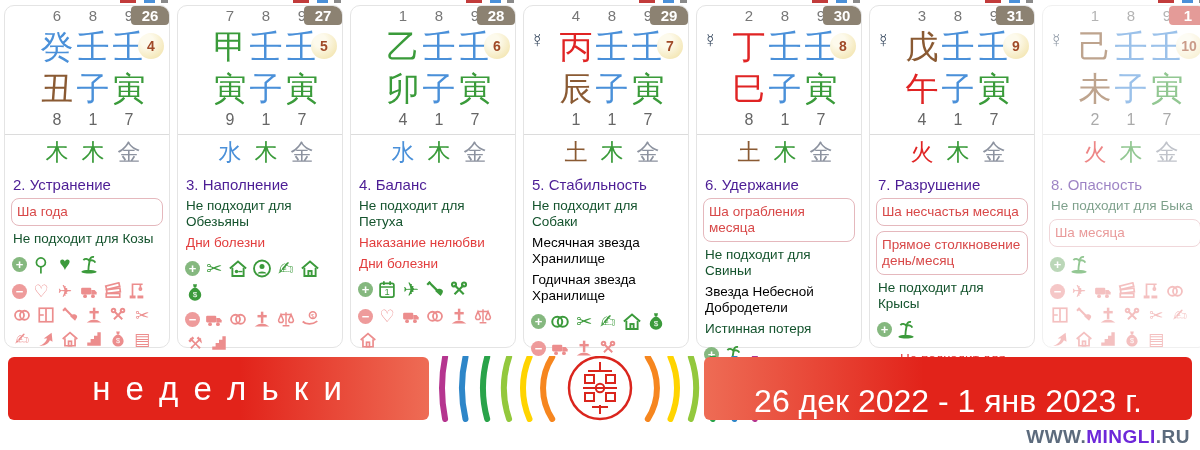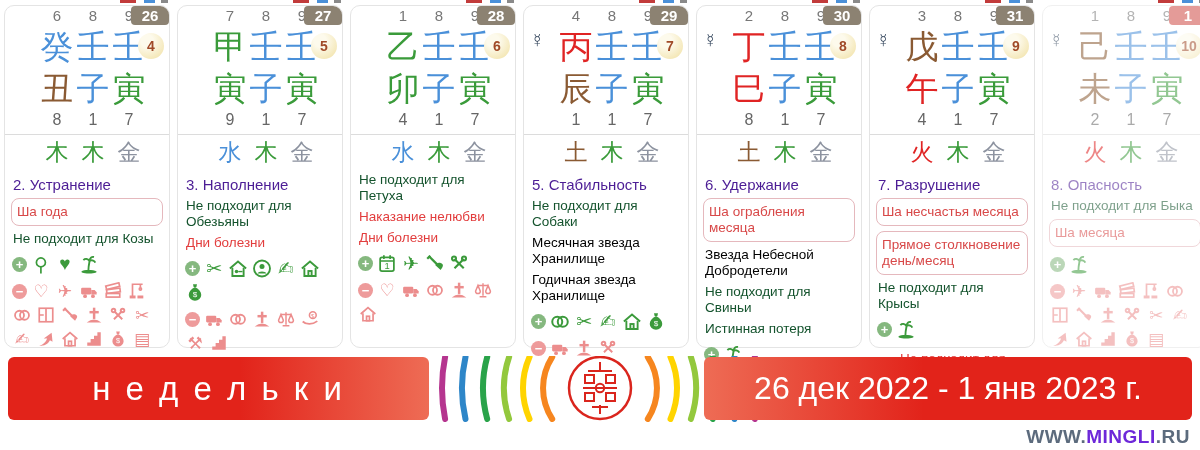--- a/index.html
+++ b/index.html
@@ -41,21 +41,21 @@
   .bad-note{display:flex;gap:7px;align-items:center;margin:12px 8px;color:#e23d3d;
             font-size:13.5px;line-height:16px}
   .frag{position:absolute;top:0;height:3px}
 
   
   .banner{position:absolute;left:0;top:356px;width:988px;height:68px}
   .bar-left{position:absolute;left:8px;top:1px;width:421px;height:63px;border-radius:6px;
             background:linear-gradient(90deg,#e2231a 55%,#ee6c55);display:flex;align-items:center;
             justify-content:center;color:#fff;font-size:33px;letter-spacing:3px}
   .bar-right{position:absolute;left:704px;top:1px;width:488px;height:63px;border-radius:6px;
-             background:linear-gradient(90deg,#ee6c55,#e2231a 45%);display:flex;align-items:center;
+             background:linear-gradient(90deg,#ee6c55,#e2231a 45%);display:flex;align-items:flex-end;
              justify-content:center;color:#fff;font-size:32px}
   .arcs{position:absolute;left:420px;top:0;width:360px;height:66px}
   .site{position:absolute;right:10px;top:426px;font-size:19px;font-weight:bold;letter-spacing:.5px;
         text-decoration:none}
   .u-gray{color:#5c6b7d}.u-red{color:#6d28d9}
 </style>
 </head>
 <body>
 
 <div id="cards">
@@ -350,20 +350,21 @@
         <span>1</span>
         <span>7</span>
       </div>
       <div class="divider"></div>
       <div class="grid3 elements">
         <span class="el c-blue">水</span>
         <span class="el c-green">木</span>
         <span class="el c-gray">金</span>
       </div>
       <span class="moon">6</span>
+      <div class="title">4. Баланс</div>
       <div class="note note-gray">Не подходит для Петуха</div>
       <div class="note note-red">Наказание нелюбви</div>
       <div class="note note-red">Дни болезни</div>
       <div class="icons good">
         <span class="badge badge-good">+</span>
         <span class="icon">
           <svg viewBox="0 0 16 16">
             <rect x="2.5" y="3" width="11" height="11" rx="1.5" stroke="currentColor" fill="none" stroke-width="1.4"></rect>
             <path d="M2.5 6h11" stroke="currentColor" fill="none" stroke-width="1.2"></path>
             <path d="M5.5 1.4v3M10.5 1.4v3" stroke="currentColor" fill="none" stroke-width="1.4"></path>
@@ -550,22 +551,22 @@
       </div>
       <div class="divider"></div>
       <div class="grid3 elements">
         <span class="el c-brown">土</span>
         <span class="el c-green">木</span>
         <span class="el c-gray">金</span>
       </div>
       <span class="moon">8</span>
       <div class="title">6. Удержание</div>
       <div class="note note-boxed">Ша ограбления месяца</div>
+      <div class="note note-gray">Не подходит для Свиньи</div>
       <div class="note note-green">Звезда Небесной Добродетели</div>
-      <div class="note note-gray">Не подходит для Свиньи</div>
       <div class="note note-gray">Истинная потеря</div>
       <div class="icons good">
         <span class="badge badge-good">+</span>
         <span class="icon">
           <svg viewBox="0 0 16 16">
             <g stroke="currentColor" fill="none" stroke-width="1.5">
               <path d="M8.5 5c-.6 3-1 5.5-1 8"></path>
               <path d="M8.5 5C7 3.5 5 3 3.5 4.5"></path>
               <path d="M8.5 5c0-2 1.5-3.5 3.5-3"></path>
               <path d="M8.5 5c2-1 4 0 4.5 1.5"></path>

